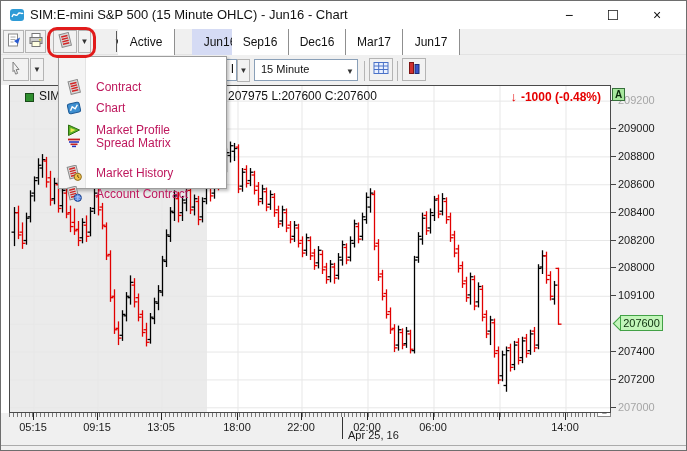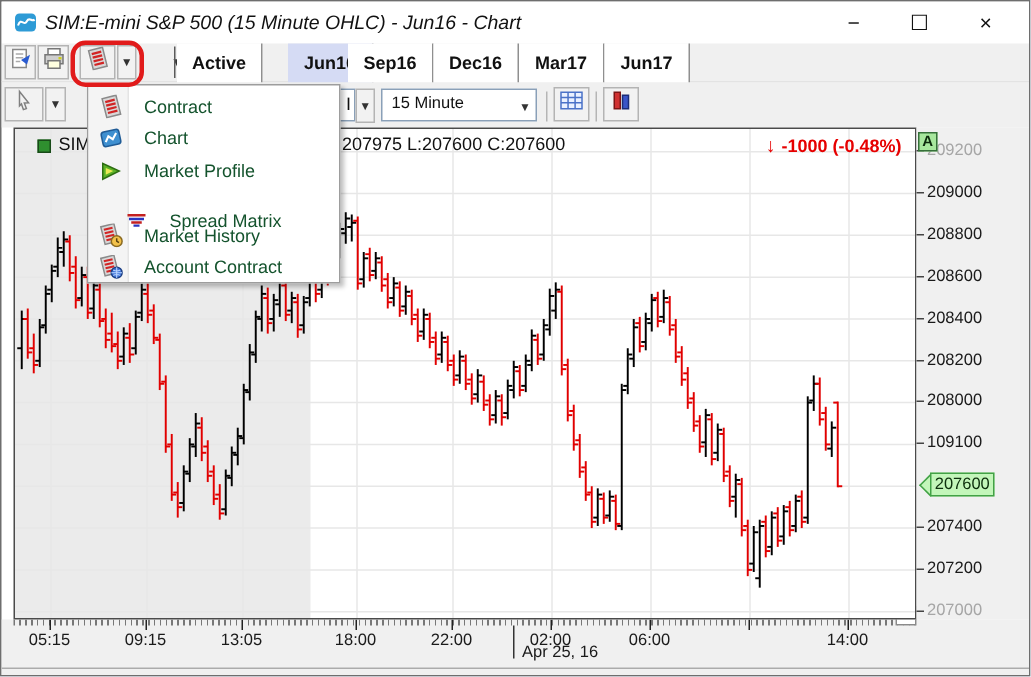--- a/index.html
+++ b/index.html
@@ -1,35 +1,35 @@
 <!DOCTYPE html>
 <html><head>
 <meta charset="utf-8">
 <style>
   html,body{margin:0;padding:0;background:#cfd8e8;}
   *{box-sizing:border-box;font-family:"Liberation Sans","DejaVu Sans",sans-serif;}
   #win{position:relative;width:687px;height:451px;background:#fff;border:1px solid #6e6e6e;overflow:hidden;}
   
-  #titlebar{position:absolute;left:0;top:0;width:100%;height:28px;background:#fff;font-style:italic;}
+  #titlebar{position:absolute;left:0;top:0;width:100%;height:28px;background:#fff;}
   #apptitle{position:absolute;left:29px;top:6px;font-size:13px;color:#111;white-space:nowrap;}
   .winctl{position:absolute;top:3px;width:30px;height:22px;text-align:center;font-size:14px;color:#111;line-height:22px;cursor:default;}
   
   #tb1{position:absolute;left:0;top:28px;width:100%;height:26px;background:#f0f0f0;border-bottom:1px solid #e3e3e3;}
   #tb2{position:absolute;left:0;top:54px;width:100%;height:30px;background:#f0f0f0;}
   .tbtn{position:absolute;top:1px;height:23px;background:#f2f2f2;border:1px solid #b4b4b4;display:flex;align-items:center;justify-content:center;}
   .drop{position:absolute;top:1px;height:23px;border:1px solid #b4b4b4;background:#f2f2f2;font-size:8px;color:#333;display:flex;align-items:center;justify-content:center;}
   .vsep{position:absolute;top:2px;width:1px;height:21px;background:#8a8a8a;}
-  .tab{position:absolute;top:0;height:26px;width:57px;background:#fff;border-right:1px solid #8f8f8f;display:flex;align-items:center;justify-content:center;font-size:12px;color:#111;font-weight:bold;}
+  .tab{position:absolute;top:0;height:26px;width:57px;background:#fff;border-right:1px solid #8f8f8f;display:flex;align-items:center;justify-content:center;font-size:12px;color:#111;}
   .tab.sel{background:#d5dbf4;}
   
   #annot{position:absolute;left:46px;top:26px;width:49px;height:31px;border:3px solid #e11b1b;border-radius:10px;z-index:60;}
   
   #menu{position:absolute;left:57px;top:55px;width:169px;height:133px;background:#fff;border:1px solid #9d9d9d;box-shadow:2px 2px 3px rgba(0,0,0,.25);z-index:50;}
   #menu .gutter{position:absolute;left:0;top:0;width:27px;height:100%;background:#f4f4f4;border-right:1px solid #e4e4e4;}
-  .mi{position:absolute;left:1px;width:165px;height:21px;display:flex;align-items:center;font-size:12px;color:#14532d;}
+  .mi{position:absolute;left:1px;width:165px;height:21px;display:flex;align-items:center;font-size:12px;color:#be185d;margin-top:16px;}
   .mi .ic{width:27px;display:flex;justify-content:center;}
   .mi .lb{padding-left:9px;}
   
   #plot{position:absolute;left:8px;top:84px;width:602px;height:328px;background:#fff;border:1px solid #4a4a4a;z-index:1;}
   #plotsvg{position:absolute;left:0;top:0;}
   #legend{position:absolute;left:8px;top:84px;width:602px;height:20px;z-index:2;}
   #lgsq{position:absolute;left:16px;top:8px;width:9px;height:9px;background:#2f8f2f;border:1px solid #184a18;}
   #lgsym{position:absolute;left:30px;top:4px;font-size:12px;color:#111;}
   #lgohlc{position:absolute;left:219px;top:4px;font-size:12px;color:#111;white-space:nowrap;}
   #lgchg{position:absolute;right:10px;top:4px;font-size:12px;color:#e60000;white-space:nowrap;font-weight:bold;}
@@ -671,21 +671,21 @@
         </div>
         <div class="mi" style="top: 46px;">
           <span class="ic">
             <svg width="16" height="16" viewBox="0 0 16 16">
               <path d="M2.5 3 L13.5 8 L2.5 13.5 Z" fill="#5cb226" stroke="#2d6e12"></path>
               <path d="M4.5 6 L9.5 8 L4.5 10.5 Z" fill="#e9ea55"></path>
             </svg>
           </span>
           <span class="lb">Market Profile</span>
         </div>
-        <div class="mi" style="top: 79px; padding-left: 17px;">
+        <div class="mi" style="top: 59px;">
           <span class="ic">
             <svg width="16" height="16" viewBox="0 0 16 16">
               <path d="M2 4.5h12" stroke="#c32020" stroke-width="1.8"></path>
               <path d="M3 7h10" stroke="#2a35c0" stroke-width="1.6"></path>
               <path d="M4.5 9.3h7" stroke="#c32020" stroke-width="1.6"></path>
               <path d="M6 11.4h4" stroke="#2a35c0" stroke-width="1.5"></path>
             </svg>
           </span>
           <span class="lb">Spread Matrix</span>
         </div>

